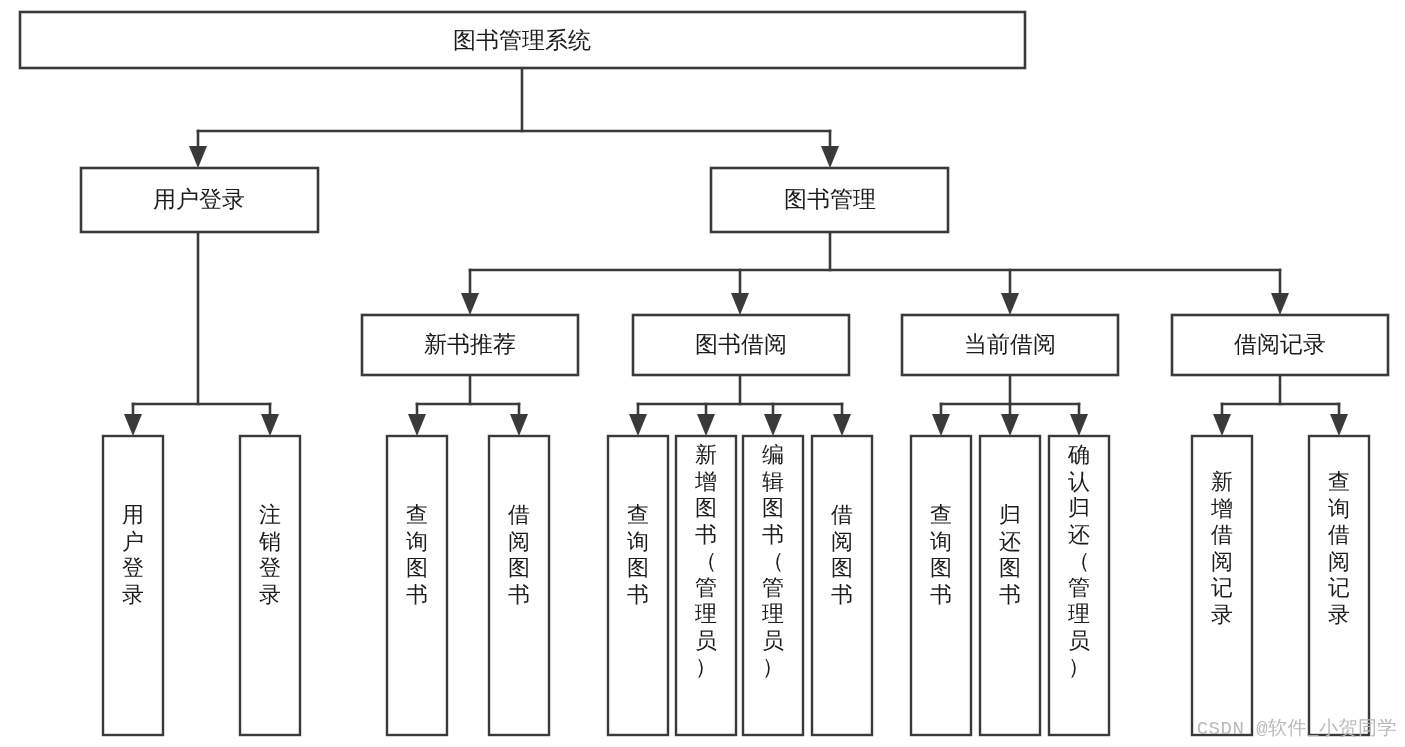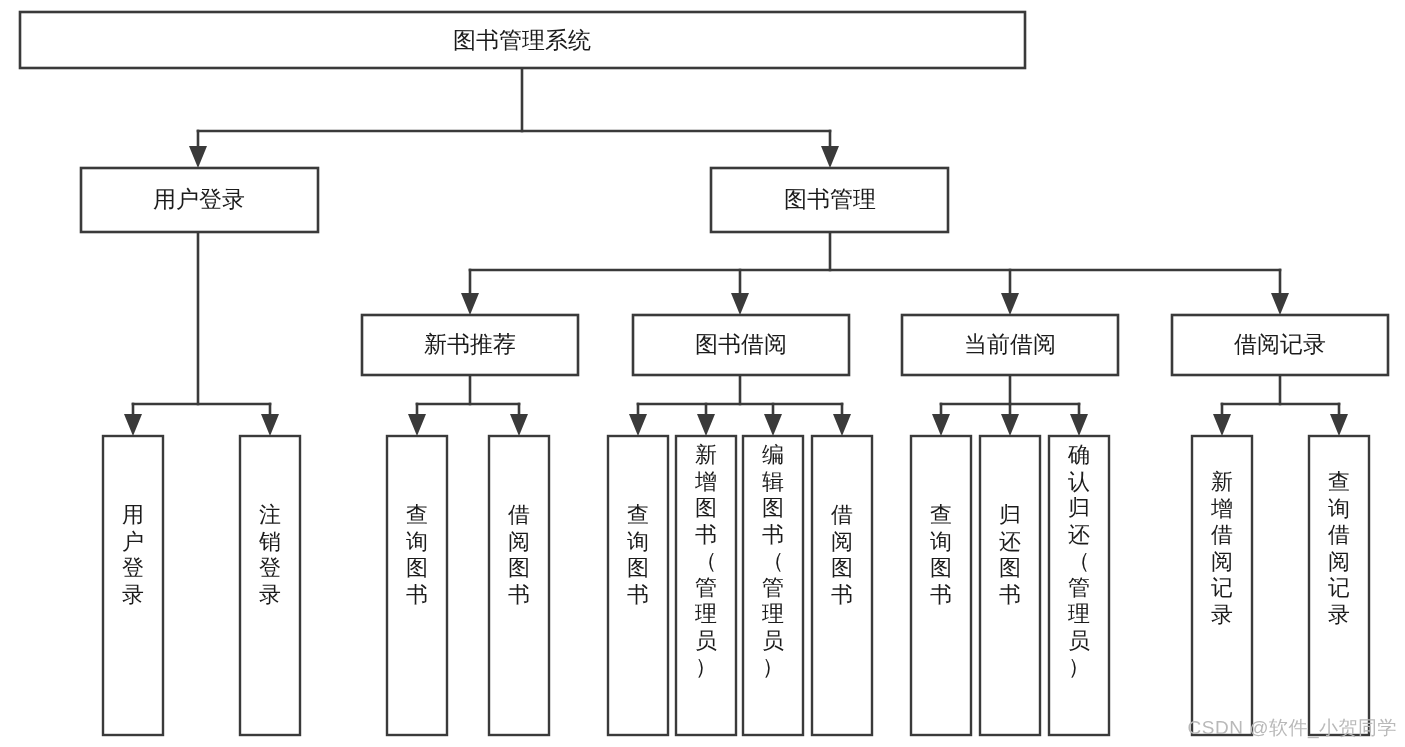--- a/index.html
+++ b/index.html
@@ -59,21 +59,21 @@
   .vert-label {
     fill: #1b1b1b;
     font-family: "Liberation Sans", "DejaVu Sans", sans-serif;
     font-size: 22px;
     text-anchor: middle;
   }
   .watermark {
     position: absolute;
     right: 8px;
     bottom: 6px;
-    font-family: Liberation Sans, sans-serif;
+    font-family: Liberation Mono, monospace;
     font-size: 19px;
     color: #b9b9b9;
     letter-spacing: 0.5px;
     white-space: nowrap;
     pointer-events: none;
     text-align: center;
   }
 </style>
 </head>
 <body>

